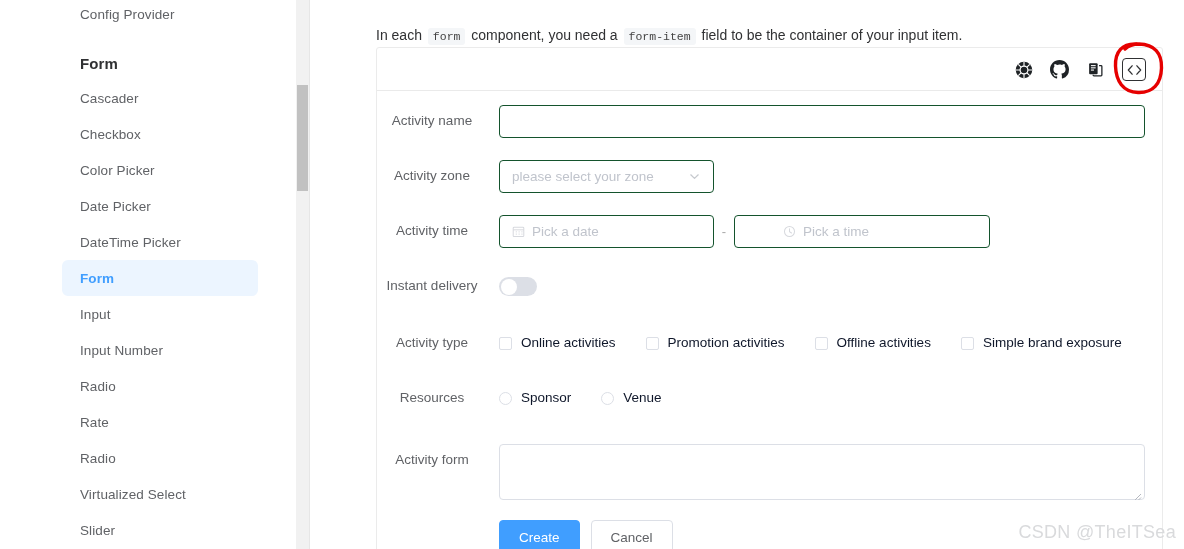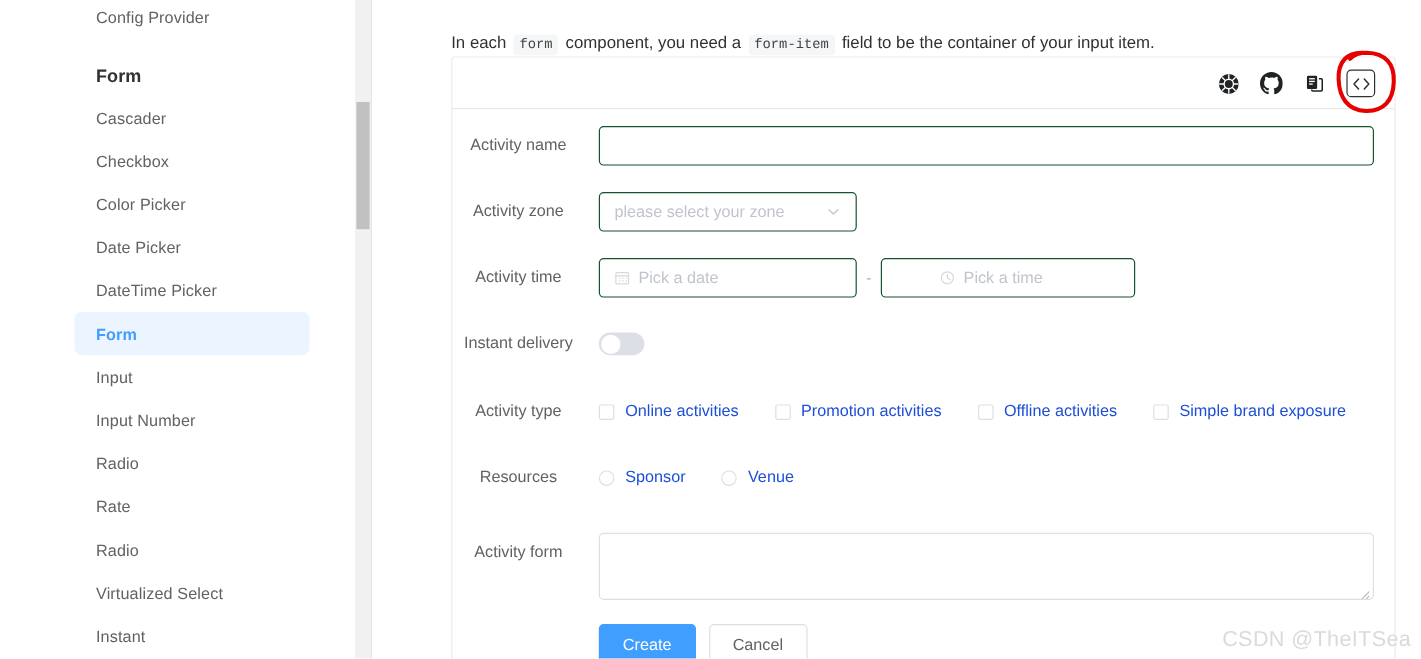--- a/index.html
+++ b/index.html
@@ -187,21 +187,21 @@
     background: #fff;
     display: flex;
     align-items: center;
     padding: 0 12px;
     font-size: 13.5px;
     color: #c0c4cc;
   }
   .el-input.wide { width: 646px; }
   .el-input.select { width: 215px; justify-content: space-between; color: #c0c4cc; }
   .el-input.date { width: 215px; gap: 7px; }
-  .el-input.time { width: 212px; gap: 7px; padding-left: 48px; }
+  .el-input.time { width: 256px; gap: 7px; padding-left: 48px; }
   .range-dash {
     width: 20px;
     text-align: center;
     color: #a9a9a9;
     font-size: 13px;
     line-height: 33px;
   }
   .ph { color: #c0c4cc; font-size: 13.5px; }
   .field-icon { color: #d7d9de; display: flex; align-items: center; }
 
@@ -222,21 +222,21 @@
     background: #fff;
   }
 
   
   .choice-group { display: flex; align-items: center; gap: 0; line-height: 32px; }
   .choice {
     display: flex; align-items: center;
     margin-right: 30px;
     cursor: pointer;
     font-size: 13.5px;
-    color: #1d4ed8;
+    color: #0f172a;
     white-space: nowrap;
   }
   .cb-box {
     width: 13px; height: 13px;
     border: 1px solid #dcdfe6;
     border-radius: 2px;
     background: #fff;
     margin-right: 9px;
   }
   .rd-box {
@@ -331,21 +331,21 @@
         <div class="nav-item">
           <span>Rate</span>
         </div>
         <div class="nav-item">
           <span>Radio</span>
         </div>
         <div class="nav-item">
           <span>Virtualized Select</span>
         </div>
         <div class="nav-item">
-          <span>Instant</span>
+          <span>Slider</span>
         </div>
       </div>
   </nav>
 
   <div id="sidebar-scrollbar-track"></div>
   <div id="sidebar-scrollbar-thumb"></div>
   <div id="content-divider"></div>
 
   <main id="main">
 

